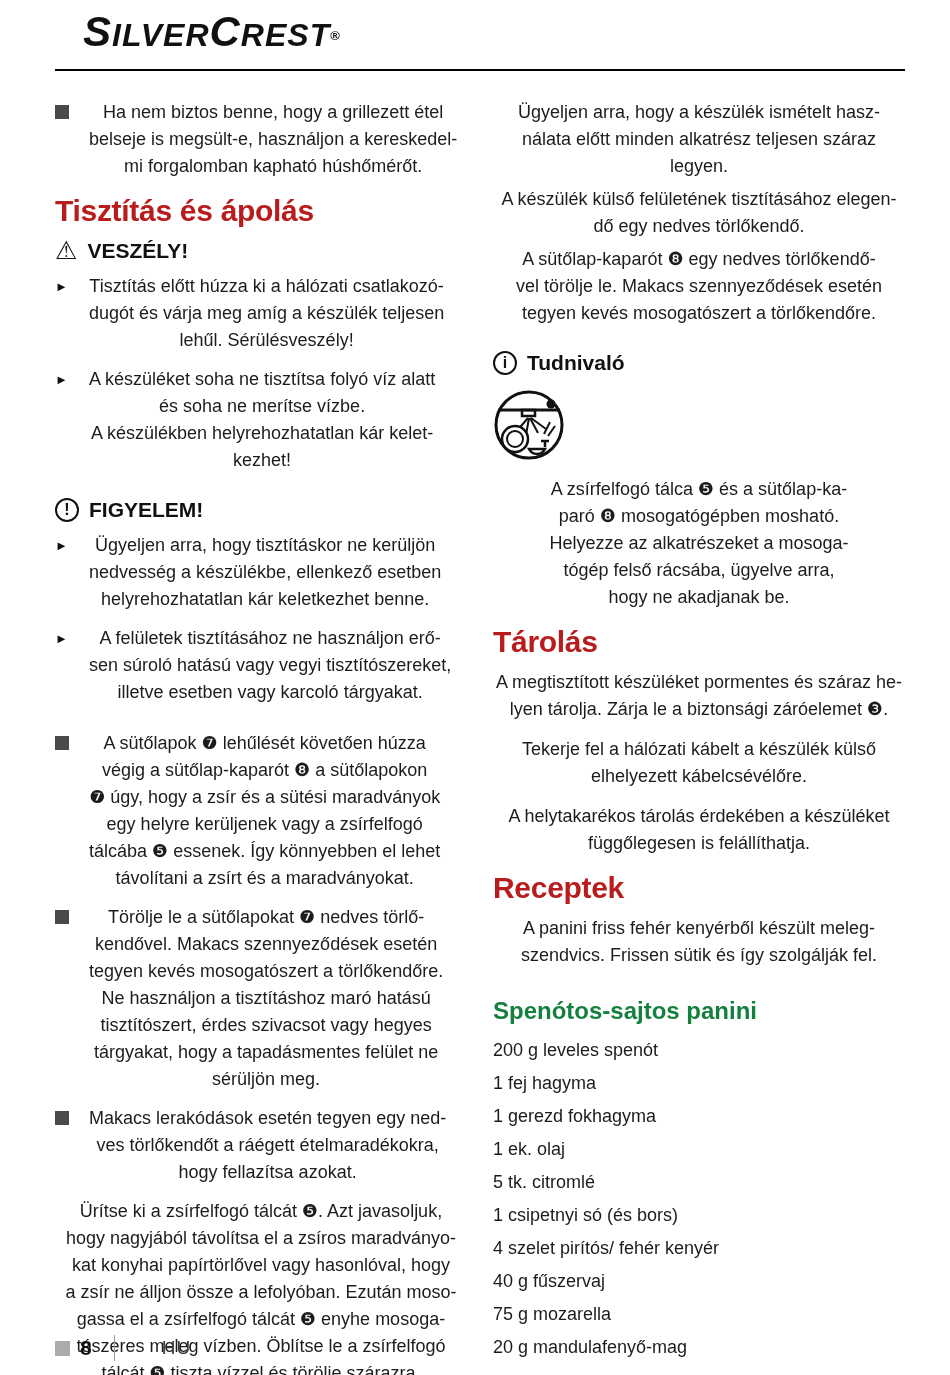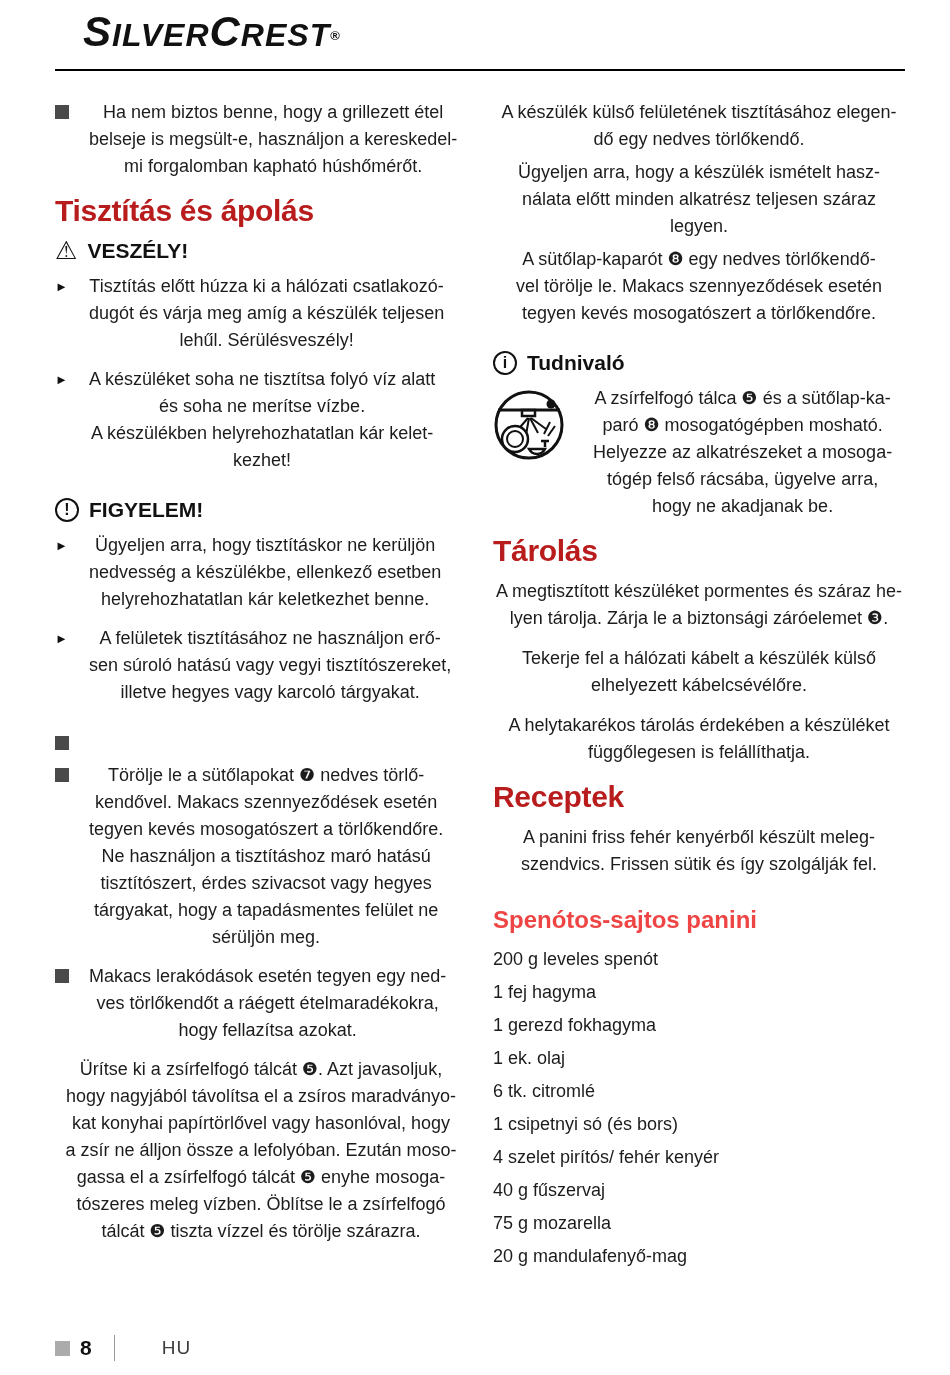--- a/index.html
+++ b/index.html
@@ -23,35 +23,35 @@
   .col{width:412px;flex:none;}
 
   
   .body-text,.li-text{white-space:pre;font-size:18px;line-height:27px;color:#1c1c1c;text-align:center;}
   p.body-text{margin:0 0 13px 0;}
   .mb-lg{margin-bottom:24px !important;}
   .mb-sm{margin-bottom:6px !important;}
 
   
   .h1{font-size:30px;font-weight:700;letter-spacing:-0.3px;color:#b91c1c;margin:14px 0 10px 0;line-height:34px;}
-  .h2{font-size:24px;font-weight:700;color:#ef4444;margin:28px 0 12px 0;line-height:28px;}
+  .h2{font-size:24px;font-weight:700;color:#15803d;margin:28px 0 12px 0;line-height:28px;}
   .warn-head{display:flex;align-items:center;gap:10px;font-size:21px;font-weight:700;margin:0 0 10px 0;color:#111;}
   .tri{font-size:25px;line-height:25px;font-weight:400;}
   .circ{width:24px;height:24px;border:2.5px solid #111;border-radius:50%;flex:none;
         display:flex;align-items:center;justify-content:center;
         font-size:16px;font-weight:700;box-sizing:border-box;}
 
   
   .li{display:flex;margin-bottom:12px;}
   .marker-col{width:34px;flex:none;}
   .sq{width:14px;height:14px;background:#4a4a4a;margin-top:6px;}
   .arr{font-size:13px;line-height:27px;color:#111;}
 
   
-  .info-block{display:flex;gap:28px;margin:8px 0 10px 0;}
+  .info-block{display:flex;gap:15px;margin:8px 0 10px 0;flex-direction:column;}
   .info-icon{width:72px;height:72px;flex:none;margin-top:4px;}
 
   
   .ingredient{white-space:pre;font-size:18px;line-height:26px;margin:0 0 7px 0;}
 
   
   .footer{position:absolute;left:55px;bottom:14px;display:flex;align-items:center;}
   .f-sq{width:15px;height:15px;background:#ababab;margin-right:10px;}
   .f-num{font-size:21px;font-weight:700;color:#111;}
   .f-div{width:1px;height:26px;background:#9a9a9a;margin:0 22px;}
@@ -109,27 +109,33 @@
       <div class="li">
         <div class="marker-col"><span class="arr">►</span></div>
         <div class="li-text">Ügyeljen arra, hogy tisztításkor ne kerüljön
 nedvesség a készülékbe, ellenkező esetben
 helyrehozhatatlan kár keletkezhet benne.</div>
       </div>
       <div class="li mb-lg">
         <div class="marker-col"><span class="arr">►</span></div>
         <div class="li-text">A felületek tisztításához ne használjon erő-
 sen súroló hatású vagy vegyi tisztítószereket,
-illetve hegyes vagy karcoló tárgyakat.</div>
-      </div>
-
-      <div class="li">
-        <div class="marker-col">
-            <div class="sq"></div>
-          </div>
+illetve esetben vagy karcoló tárgyakat.</div>
+      </div>
+
+      <div class="li">
+        <div class="marker-col">
+            <div class="sq"></div>
+          </div>
+        <div class="li-text">A sütőlapok ❼ lehűlését követően húzza
+végig a sütőlap-kaparót ❽ a sütőlapokon
+❼ úgy, hogy a zsír és a sütési maradványok
+egy helyre kerüljenek vagy a zsírfelfogó
+tálcába ❺ essenek. Így könnyebben el lehet
+távolítani a zsírt és a maradványokat.</div>
       </div>
       <div class="li">
         <div class="marker-col">
             <div class="sq"></div>
           </div>
         <div class="li-text">Törölje le a sütőlapokat ❼ nedves törlő-
 kendővel. Makacs szennyeződések esetén
 tegyen kevés mosogatószert a törlőkendőre.
 Ne használjon a tisztításhoz maró hatású
 tisztítószert, érdes szivacsot vagy hegyes
@@ -149,25 +155,25 @@
 hogy nagyjából távolítsa el a zsíros maradványo-
 kat konyhai papírtörlővel vagy hasonlóval, hogy
 a zsír ne álljon össze a lefolyóban. Ezután moso-
 gassa el a zsírfelfogó tálcát ❺ enyhe mosoga-
 tószeres meleg vízben. Öblítse le a zsírfelfogó
 tálcát ❺ tiszta vízzel és törölje szárazra.</p>
     </div>
 
     <div class="col">
 
-      <p class="body-text mb-sm">A készülék külső felületének tisztításához elegen-
-dő egy nedves törlőkendő.</p>
       <p class="body-text mb-sm">Ügyeljen arra, hogy a készülék ismételt hasz-
 nálata előtt minden alkatrész teljesen száraz
 legyen.</p>
+      <p class="body-text mb-sm">A készülék külső felületének tisztításához elegen-
+dő egy nedves törlőkendő.</p>
       <p class="body-text mb-lg">A sütőlap-kaparót ❽ egy nedves törlőkendő-
 vel törölje le. Makacs szennyeződések esetén
 tegyen kevés mosogatószert a törlőkendőre.</p>
 
       <div class="warn-head">
         <span class="circ">i</span>
         <span>Tudnivaló</span>
       </div>
 
       <div class="info-block">
@@ -205,21 +211,21 @@
 
       <div class="h1">Receptek</div>
       <p class="body-text">A panini friss fehér kenyérből készült meleg-
 szendvics. Frissen sütik és így szolgálják fel.</p>
 
       <div class="h2">Spenótos-sajtos panini</div>
       <p class="ingredient">200 g leveles spenót</p>
       <p class="ingredient">1 fej hagyma</p>
       <p class="ingredient">1 gerezd fokhagyma</p>
       <p class="ingredient">1 ek. olaj</p>
-      <p class="ingredient">6 tk. citromlé</p>
+      <p class="ingredient">5 tk. citromlé</p>
       <p class="ingredient">1 csipetnyi só (és bors)</p>
       <p class="ingredient">4 szelet pirítós/ fehér kenyér</p>
       <p class="ingredient">40 g fűszervaj</p>
       <p class="ingredient">75 g mozarella</p>
       <p class="ingredient">20 g mandulafenyő-mag</p>
     </div>
   </div>
 
   <div class="footer">
     <div class="f-sq"></div>

